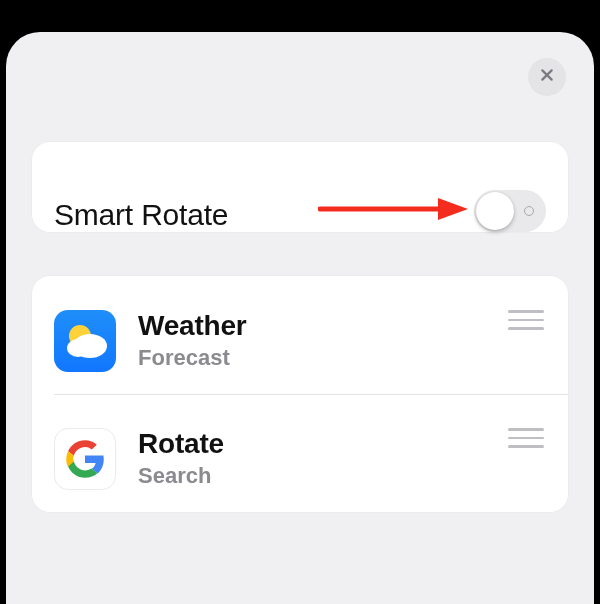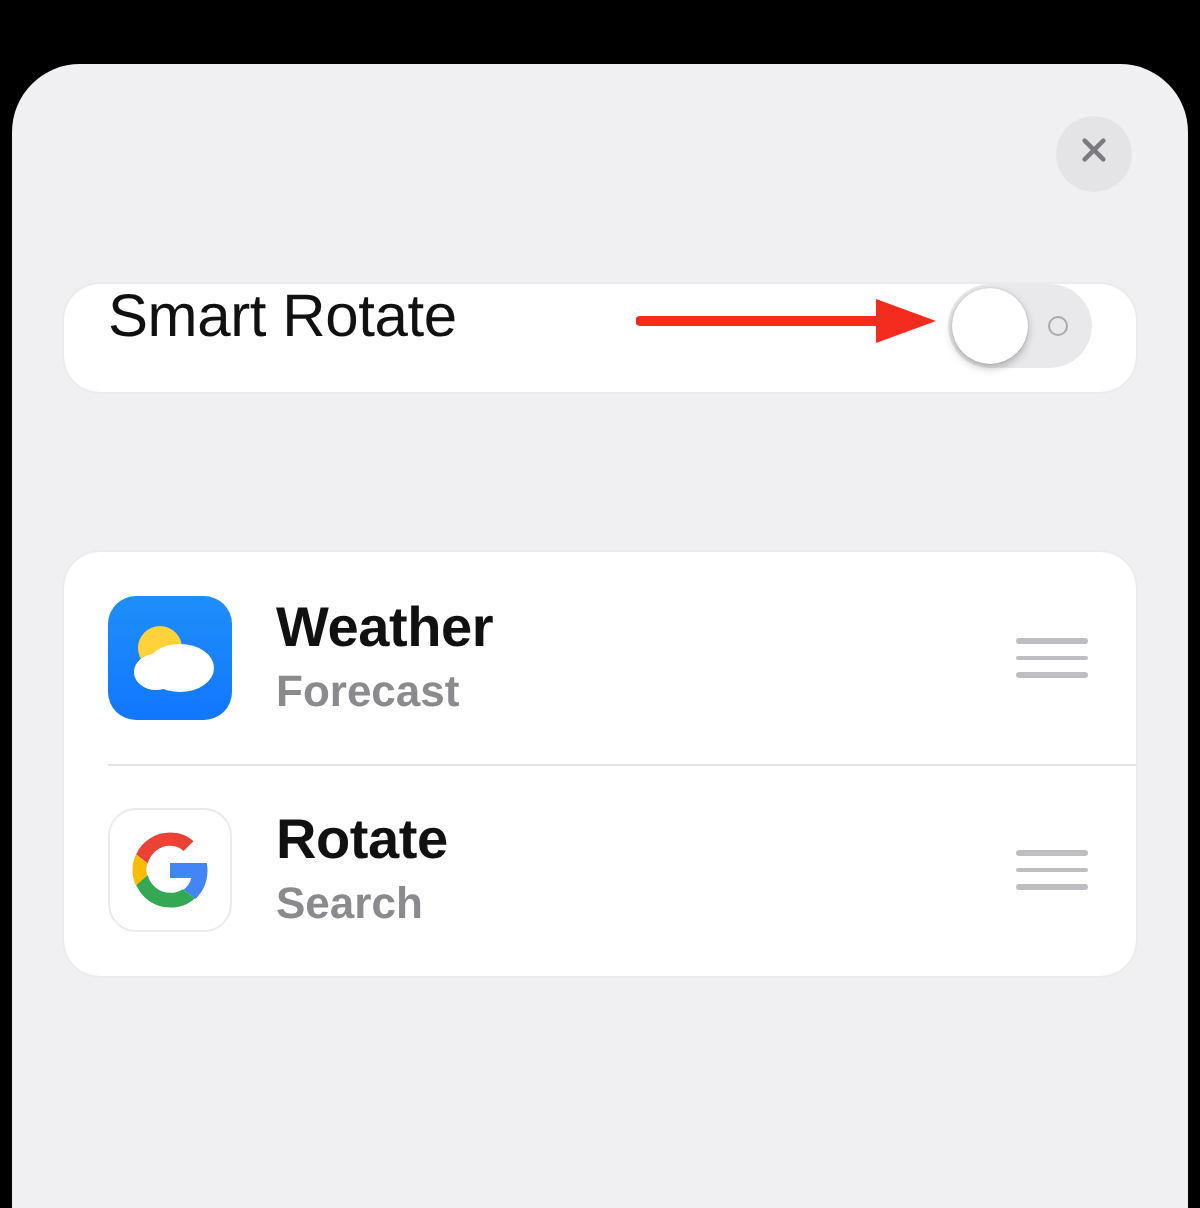--- a/index.html
+++ b/index.html
@@ -38,23 +38,23 @@
     .card {
       position: absolute;
       left: 26px;
       background: #ffffff;
       border-radius: 18px;
       width: 536px;
       box-shadow: 0 0 0 1px rgba(0,0,0,0.02);
     }
     .card1 {
       top: 110px;
-      height: 54px;
-      display: flex;
-      align-items: flex-start;
+      height: 90px;
+      display: flex;
+      align-items: flex-end;
       padding: 0 22px;
       justify-content: space-between;
     }
     .sr-label {
       font-size: 30px;
       font-weight: 400;
       color: #111;
       letter-spacing: -0.2px;
     }
     .toggle-wrap {
@@ -96,22 +96,22 @@
       border: 1.8px solid #a9a9ad;
       border-radius: 50%;
     }
 
     .card2 {
       top: 244px;
       padding: 0;
     }
     .row {
       display: flex;
-      align-items: center;
-      padding: 22px 24px 22px 22px;
+      align-items: flex-start;
+      padding: 34px 24px 22px 22px;
       position: relative;
     }
     .row + .row::before {
       content: "";
       position: absolute;
       top: 0;
       left: 22px;
       right: 0;
       height: 1px;
       background: #e3e3e6;

